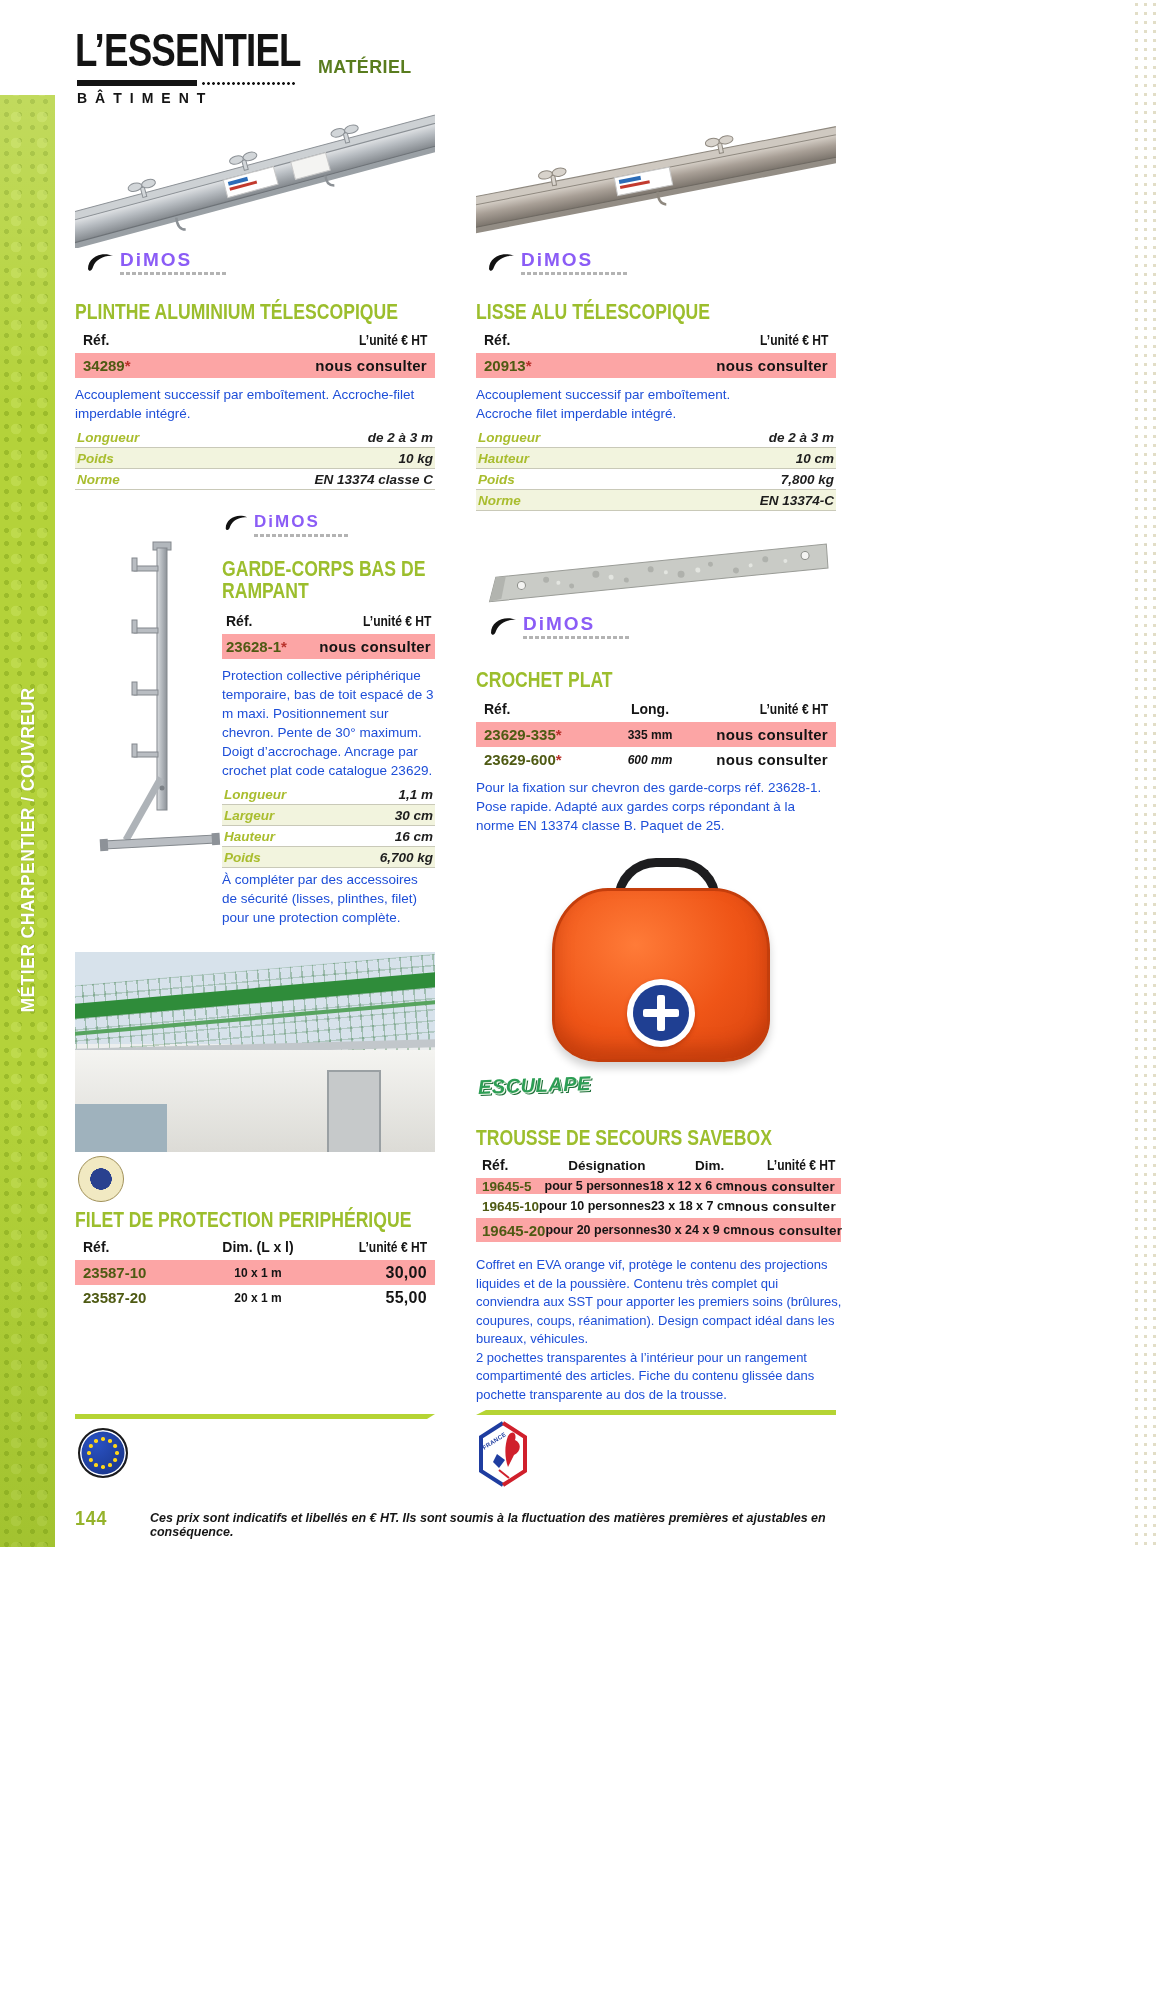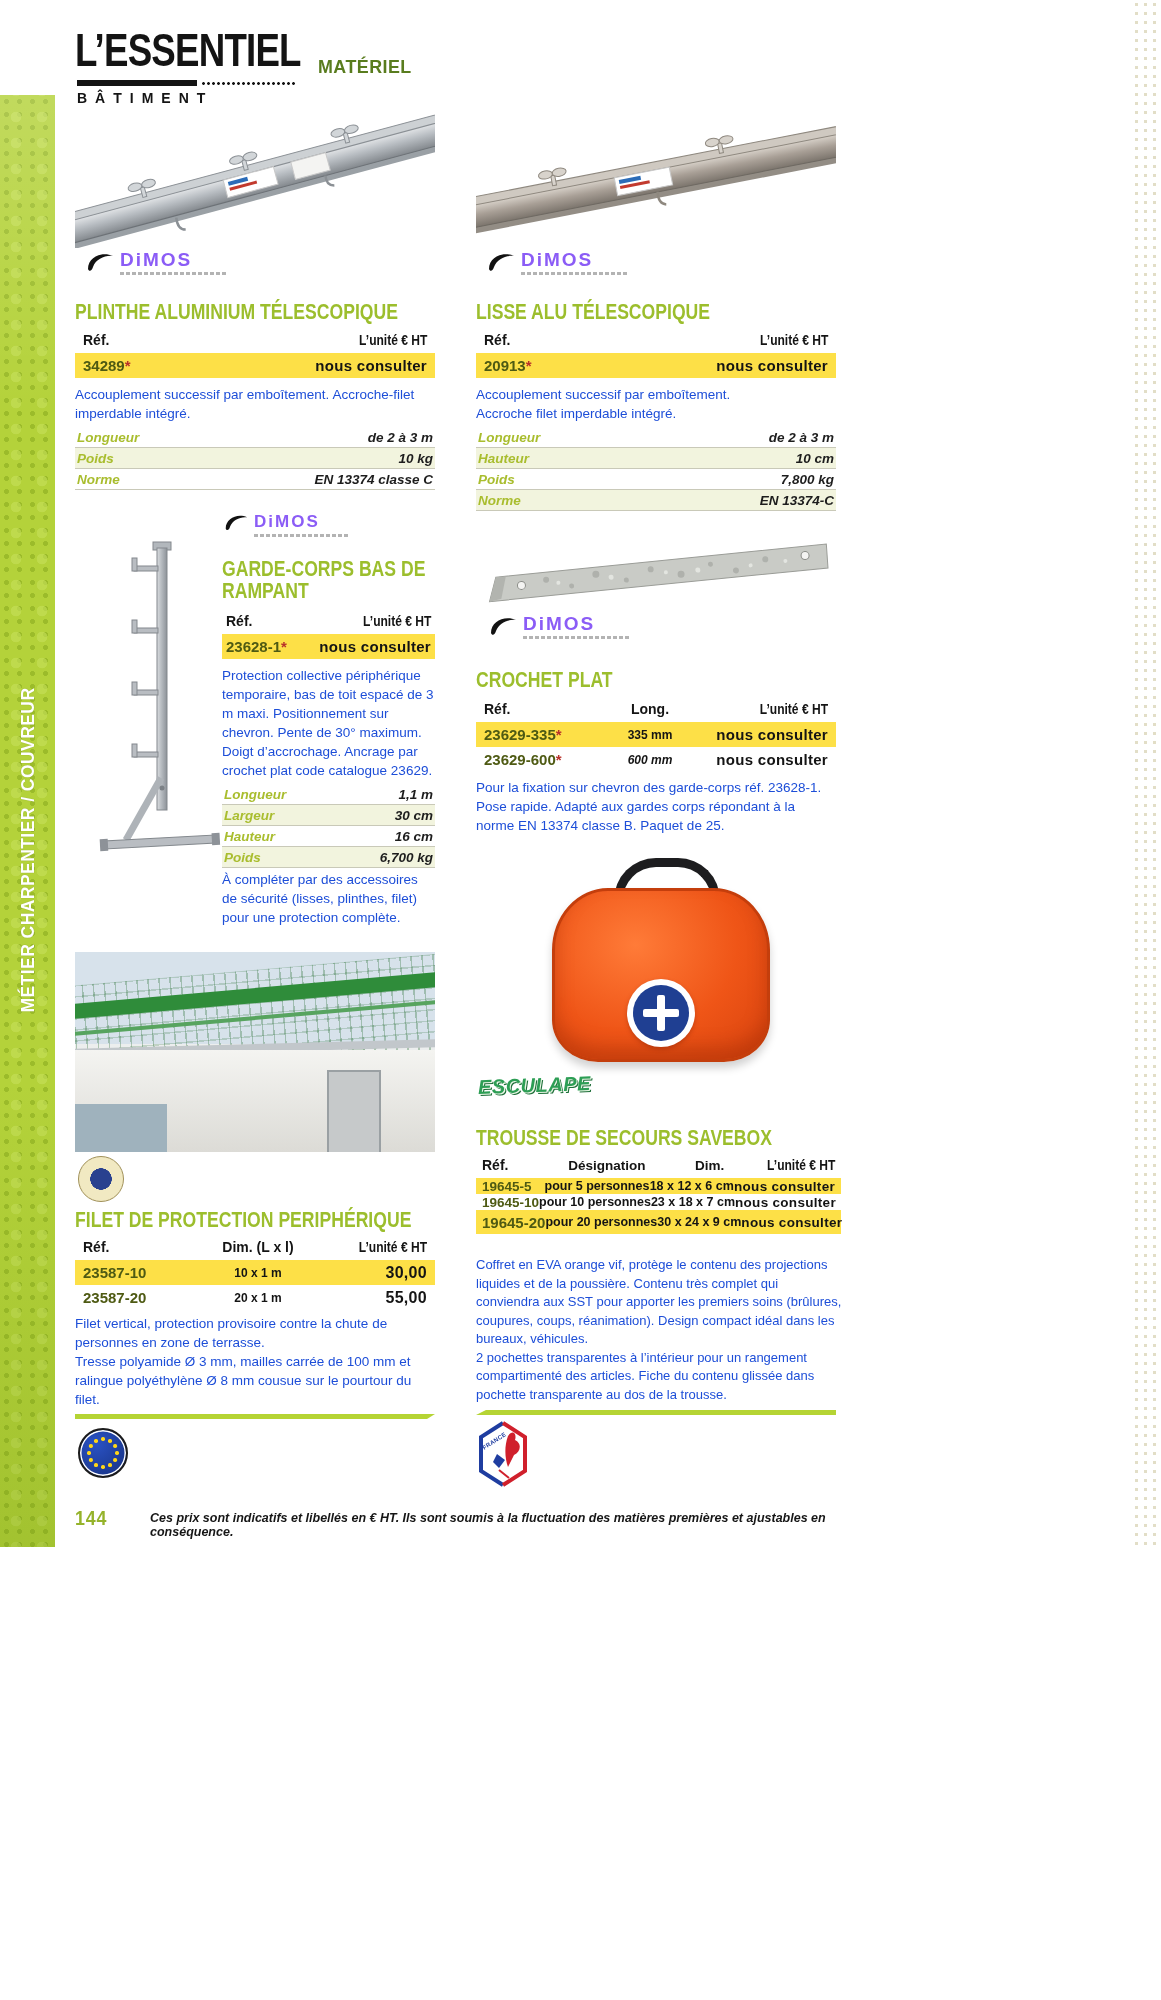--- a/index.html
+++ b/index.html
@@ -32,21 +32,21 @@
     text-shadow:0 0 1px rgba(70,100,4,.45);}
   .edge-dots{left:1132px;top:0;width:29px;height:1548px;opacity:.85;
     background:radial-gradient(circle,#ddd8bd 1.6px,transparent 1.9px);background-size:9px 9px;}
 
   
   .ptitle{color:#9cbe2d;font-weight:800;font-size:22px;line-height:23px;}
   .tbl{font-weight:800;}
   .tbl-head{display:flex;justify-content:space-between;align-items:flex-end;
             padding:2px 8px 5px 8px;font-size:14px;color:#141414;height:17px;}
   .tbl-row{display:flex;justify-content:space-between;align-items:center;height:25px;
-           padding:0 8px;background:#fde047;}
+           padding:0 8px;background:#fca5a5;}
   .tbl-row.alt{background:#fff;}
   .ref{color:#4e5a13;font-size:15px;font-weight:700;white-space:nowrap;}
   .star{color:#b8312b;font-weight:800;}
   .price{font-size:15px;font-weight:800;letter-spacing:.3px;color:#141414;white-space:nowrap;}
   .c-ref{text-align:left;}
   .c-mid{text-align:center;font-size:12px;font-weight:700;color:#141414;white-space:nowrap;}
   .c-price{flex:1;text-align:right;}
   .desc{font-size:13.5px;line-height:19px;color:#1d4ed8;}
   .spec{display:flex;justify-content:space-between;align-items:center;height:20px;
         border-bottom:1px solid #c9c9b8;font-size:13.5px;font-style:italic;font-weight:700;padding:0 2px;}
@@ -447,21 +447,21 @@
       <span class="c-mid" style="width:114px;font-size:13.5px;font-weight:800;">Désignation</span>
       <span class="c-mid" style="width:92px;font-size:13.5px;font-weight:800;">Dim.</span>
       <span class="c-price cond-r">L’unité € HT</span>
     </div>
     <div class="tbl-row" style="height:16px;padding:0 6px;">
       <span class="ref c-ref" style="width:68px;font-size:13.5px;">19645-5</span>
       <span class="c-mid" style="width:114px;font-size:12.5px;">pour 5 personnes</span>
       <span class="c-mid" style="width:92px;font-size:12.5px;">18 x 12 x 6 cm</span>
       <span class="price c-price" style="font-size:13.5px;">nous consulter</span>
     </div>
-    <div class="tbl-row alt" style="height:16px;padding:0 6px;">
+    <div class="tbl-row alt" style="height:24px;padding:0 6px;">
       <span class="ref c-ref" style="width:68px;font-size:13.5px;">19645-10</span>
       <span class="c-mid" style="width:114px;font-size:12.5px;">pour 10 personnes</span>
       <span class="c-mid" style="width:92px;font-size:12.5px;">23 x 18 x 7 cm</span>
       <span class="price c-price" style="font-size:13.5px;">nous consulter</span>
     </div>
     <div class="tbl-row" style="height:24px;padding:0 6px;">
       <span class="ref c-ref" style="width:68px;font-size:15px;">19645-20</span>
       <span class="c-mid" style="width:114px;font-size:12.5px;">pour 20 personnes</span>
       <span class="c-mid" style="width:92px;font-size:12.5px;">30 x 24 x 9 cm</span>
       <span class="price c-price" style="font-size:13.5px;">nous consulter</span>
@@ -495,24 +495,20 @@
     <div class="tbl-row">
       <span class="ref c-ref" style="width:110px;">23587-10</span>
       <span class="c-mid" style="width:130px;">10 x 1 m</span>
       <span class="price c-price" style="font-size:16px;">30,00</span>
     </div>
     <div class="tbl-row alt">
       <span class="ref c-ref" style="width:110px;">23587-20</span>
       <span class="c-mid" style="width:130px;">20 x 1 m</span>
       <span class="price c-price" style="font-size:16px;">55,00</span>
     </div>
-  </div>
-  <div class="abs desc" style="left:75px;top:1314px;width:360px;">
-    <div>Filet vertical, protection provisoire contre la chute de personnes en zone de terrasse.</div>
-    <div>Tresse polyamide Ø 3 mm, mailles carrée de 100 mm et ralingue polyéthylène Ø 8 mm cousue sur le pourtour du filet.</div>
   </div>
 
   <div class="abs rule rule-l"></div>
   <div class="abs rule rule-r"></div>
 
   <div class="abs eu-flag">
     <div class="eu-stars"></div>
   </div>
 
   <div class="abs france">

